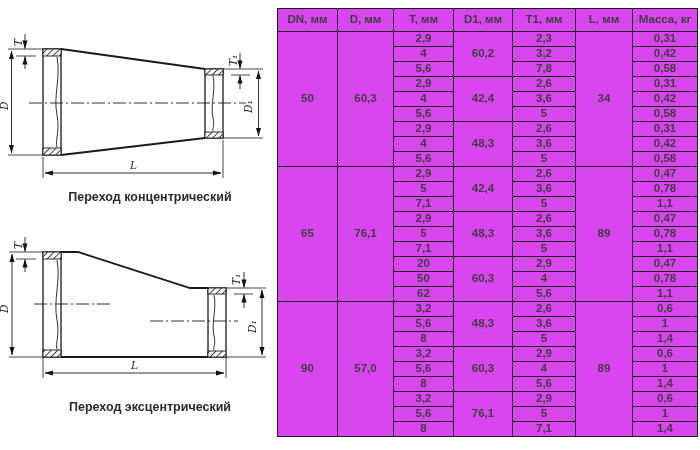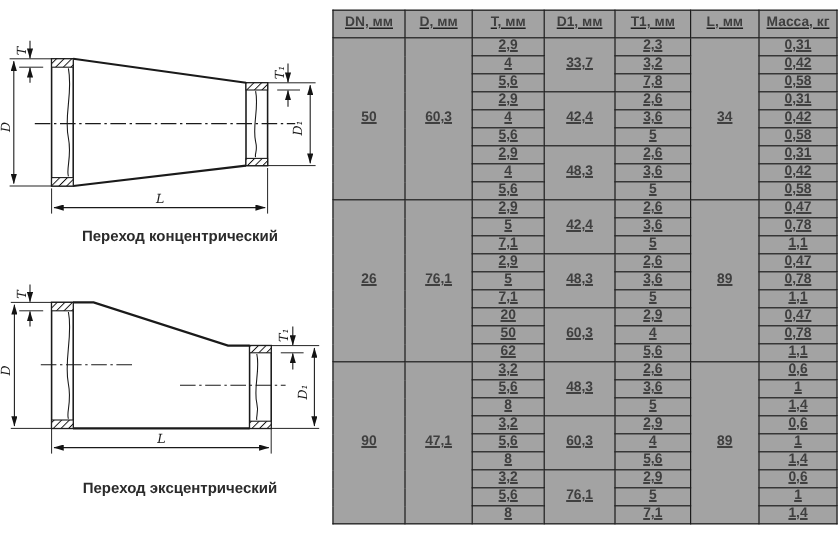--- a/index.html
+++ b/index.html
@@ -7,21 +7,21 @@
     width:700px;height:450px;position:relative;background:#ffffff;
     font-family:"Liberation Sans",sans-serif;overflow:hidden;
   }
   
   #drawings{position:absolute;left:0;top:0;}
   .dim-label{font-family:"DejaVu Serif",serif;font-style:italic;font-size:10.5px;fill:#1b1b1b;}
   .caption{font-family:"Liberation Sans",sans-serif;font-size:12.5px;font-weight:600;fill:#2b2b2b;}
   
   table.spec{
     position:absolute;left:277px;top:8px;width:420px;height:329px;
-    border-collapse:collapse;table-layout:fixed;background:#a3a3a3;text-decoration:underline;
+    border-collapse:collapse;table-layout:fixed;background:#d946ef;
   }
   table.spec th,table.spec td{
     border:1px solid #1c1c1c;text-align:center;vertical-align:middle;
     padding:0;font-size:11.5px;font-weight:bold;color:#3f3f3f;line-height:1;
   }
   table.spec thead th{height:22px;}
   table.spec tbody tr{height:15px;}
 </style>
 </head>
 <body>
@@ -175,21 +175,21 @@
       <th>L, мм</th>
       <th>Масса, кг</th>
     </tr>
   </thead>
   <tbody>
 
     <tr>
       <td rowspan="9">50</td>
       <td rowspan="9">60,3</td>
       <td>2,9</td>
-      <td rowspan="3">33,7</td>
+      <td rowspan="3">60,2</td>
       <td>2,3</td>
       <td rowspan="9">34</td>
       <td>0,31</td>
     </tr>
     <tr>
       <td>4</td>
       <td>3,2</td>
       <td>0,42</td>
     </tr>
     <tr>
@@ -224,21 +224,21 @@
       <td>3,6</td>
       <td>0,42</td>
     </tr>
     <tr>
       <td>5,6</td>
       <td>5</td>
       <td>0,58</td>
     </tr>
 
     <tr>
-      <td rowspan="9">26</td>
+      <td rowspan="9">65</td>
       <td rowspan="9">76,1</td>
       <td>2,9</td>
       <td rowspan="3">42,4</td>
       <td>2,6</td>
       <td rowspan="9">89</td>
       <td>0,47</td>
     </tr>
     <tr>
       <td>5</td>
       <td>3,6</td>
@@ -277,21 +277,21 @@
       <td>0,78</td>
     </tr>
     <tr>
       <td>62</td>
       <td>5,6</td>
       <td>1,1</td>
     </tr>
 
     <tr>
       <td rowspan="9">90</td>
-      <td rowspan="9">47,1</td>
+      <td rowspan="9">57,0</td>
       <td>3,2</td>
       <td rowspan="3">48,3</td>
       <td>2,6</td>
       <td rowspan="9">89</td>
       <td>0,6</td>
     </tr>
     <tr>
       <td>5,6</td>
       <td>3,6</td>
       <td>1</td>

